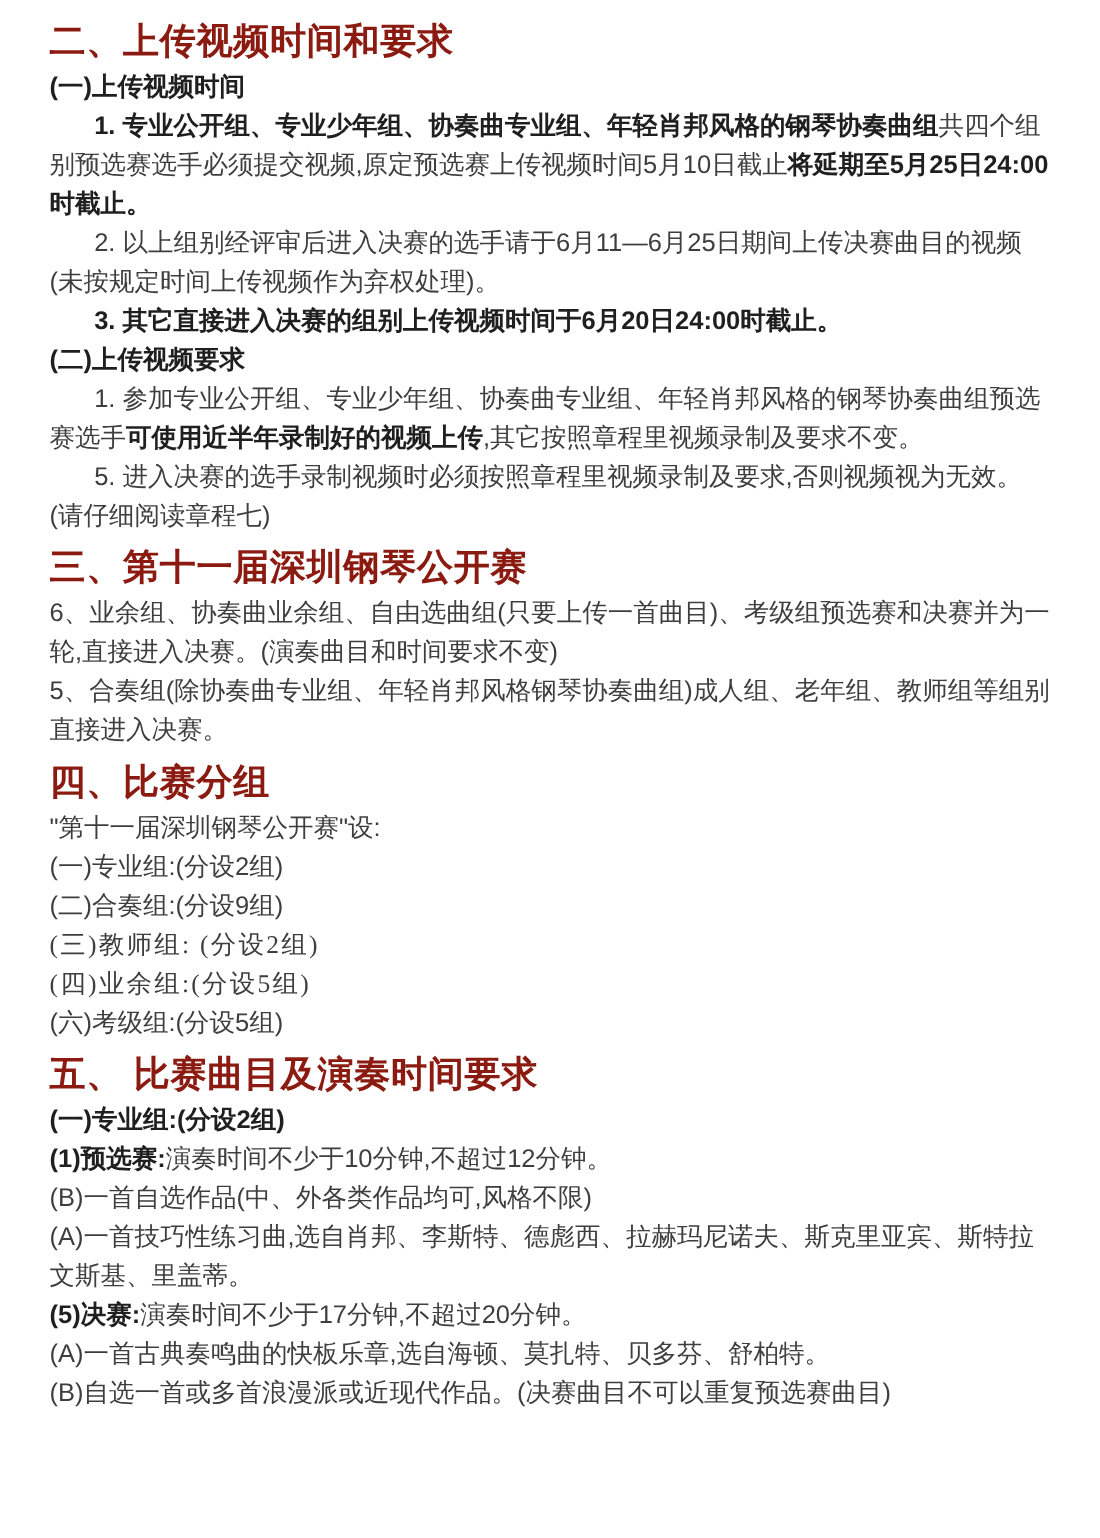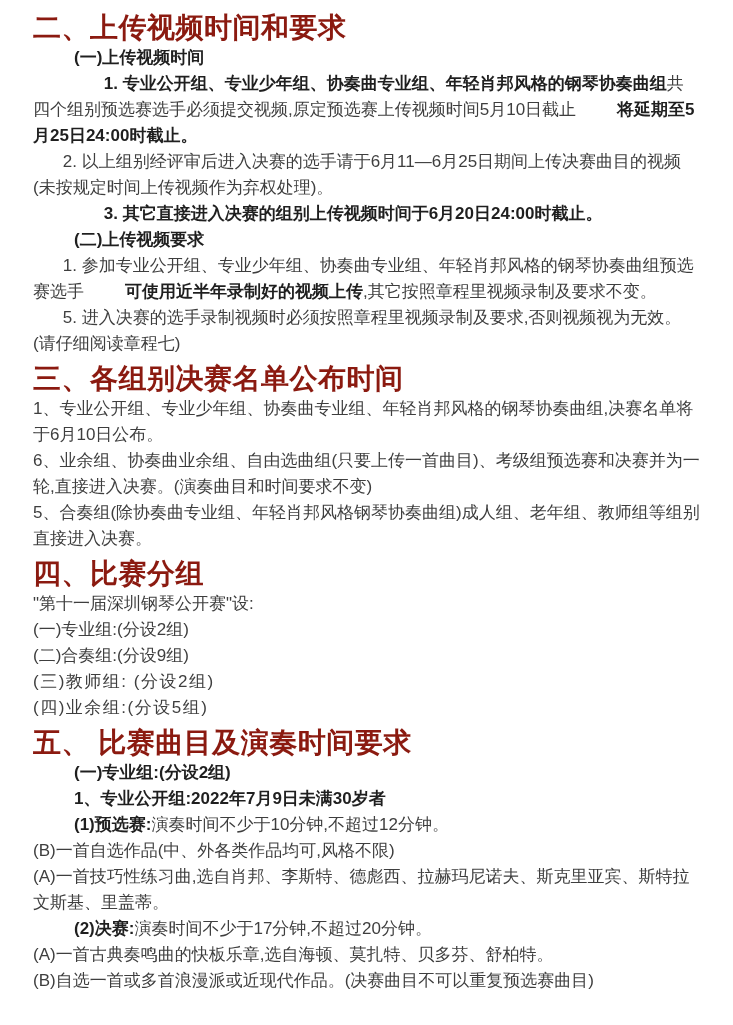--- a/index.html
+++ b/index.html
@@ -15,38 +15,37 @@
   .page {
     box-sizing: border-box;
     width: 733px;
     min-height: 1025px;
     padding: 6px 33px 18px 33px;
     font-size: 17px;
     line-height: 26px;
   }
   h2.sec-heading {
     color: var(--accent_red, #8b1a10);
-    font-size: 28px;
+    font-size: 24px;
     line-height: 28px;
     font-weight: bold;
     margin: 8px 0 3px 0;
     letter-spacing: 0.5px;
   }
   p {
     margin: 0;
     padding: 0;
   }
   .indent { text-indent: 1.75em; }
   .b, .sub {
     font-weight: bold;
     color: var(--bold_text, #1f1f1f);
-    margin-left: 41px;
   }
   .serif {
-    font-family: Liberation Sans, sans-serif;
+    font-family: Liberation Serif, serif;
     letter-spacing: 1.5px;
   }
 </style>
 </head>
 <body>
 
 <div class="page">
 
   <h2 class="sec-heading">二、上传视频时间和要求</h2>
 
@@ -57,42 +56,41 @@
   <p class="indent">2. 以上组别经评审后进入决赛的选手请于6月11—6月25日期间上传决赛曲目的视频(未按规定时间上传视频作为弃权处理)。</p>
 
   <p class="indent b">3. 其它直接进入决赛的组别上传视频时间于6月20日24:00时截止。</p>
 
   <p class="sub">(二)上传视频要求</p>
 
   <p class="indent"><span>1. 参加专业公开组、专业少年组、协奏曲专业组、年轻肖邦风格的钢琴协奏曲组预选赛选手</span><span class="b">可使用近半年录制好的视频上传</span><span>,其它按照章程里视频录制及要求不变。</span></p>
 
   <p class="indent">5. 进入决赛的选手录制视频时必须按照章程里视频录制及要求,否则视频视为无效。(请仔细阅读章程七)</p>
 
-  <h2 class="sec-heading">三、各组别决赛名单公布时间</h2>
+  <h2 class="sec-heading">三、第十一届深圳钢琴公开赛</h2>
 
-  <p>1、专业公开组、专业少年组、协奏曲专业组、年轻肖邦风格的钢琴协奏曲组,决赛名单将于6月10日公布。</p>
   <p>6、业余组、协奏曲业余组、自由选曲组(只要上传一首曲目)、考级组预选赛和决赛并为一轮,直接进入决赛。(演奏曲目和时间要求不变)</p>
   <p>5、合奏组(除协奏曲专业组、年轻肖邦风格钢琴协奏曲组)成人组、老年组、教师组等组别直接进入决赛。</p>
 
   <h2 class="sec-heading">四、比赛分组</h2>
 
   <p>"第十一届深圳钢琴公开赛"设:</p>
   <p>(一)专业组:(分设2组)</p>
   <p>(二)合奏组:(分设9组)</p>
   <p class="serif">(三)教师组: (分设2组)</p>
   <p class="serif">(四)业余组:(分设5组)</p>
+  <p>(六)考级组:(分设5组)</p>
 
   <h2 class="sec-heading">五、 比赛曲目及演奏时间要求</h2>
 
   <p class="b">(一)专业组:(分设2组)</p>
-  <p class="b">1、专业公开组:2022年7月9日未满30岁者</p>
 
   <p><span class="b">(1)预选赛:</span><span>演奏时间不少于10分钟,不超过12分钟。</span></p>
 
   <p>(B)一首自选作品(中、外各类作品均可,风格不限)</p>
   <p>(A)一首技巧性练习曲,选自肖邦、李斯特、德彪西、拉赫玛尼诺夫、斯克里亚宾、斯特拉文斯基、里盖蒂。</p>
 
-  <p><span class="b">(2)决赛:</span><span>演奏时间不少于17分钟,不超过20分钟。</span></p>
+  <p><span class="b">(5)决赛:</span><span>演奏时间不少于17分钟,不超过20分钟。</span></p>
 
   <p>(A)一首古典奏鸣曲的快板乐章,选自海顿、莫扎特、贝多芬、舒柏特。</p>
   <p>(B)自选一首或多首浪漫派或近现代作品。(决赛曲目不可以重复预选赛曲目)</p>
 
 </div>
 
 </body></html>

